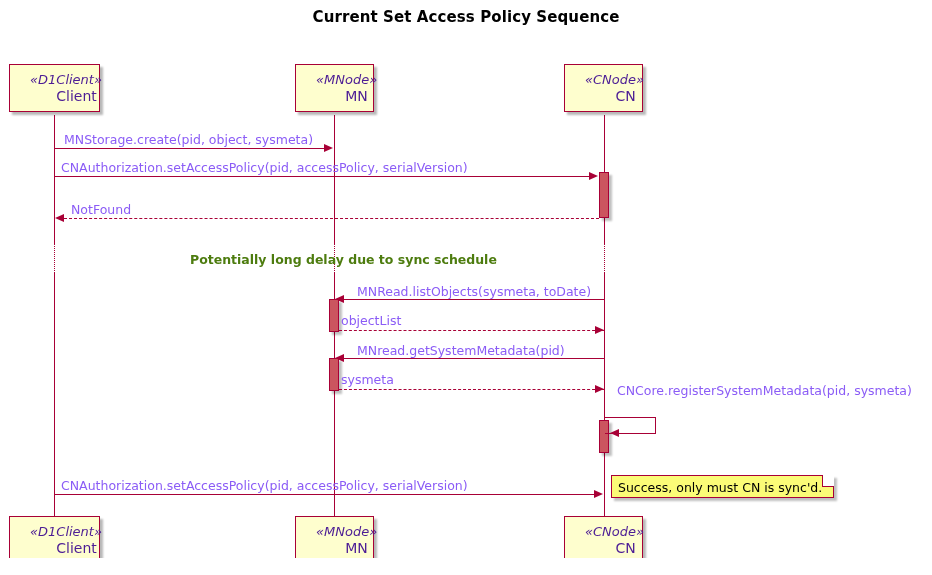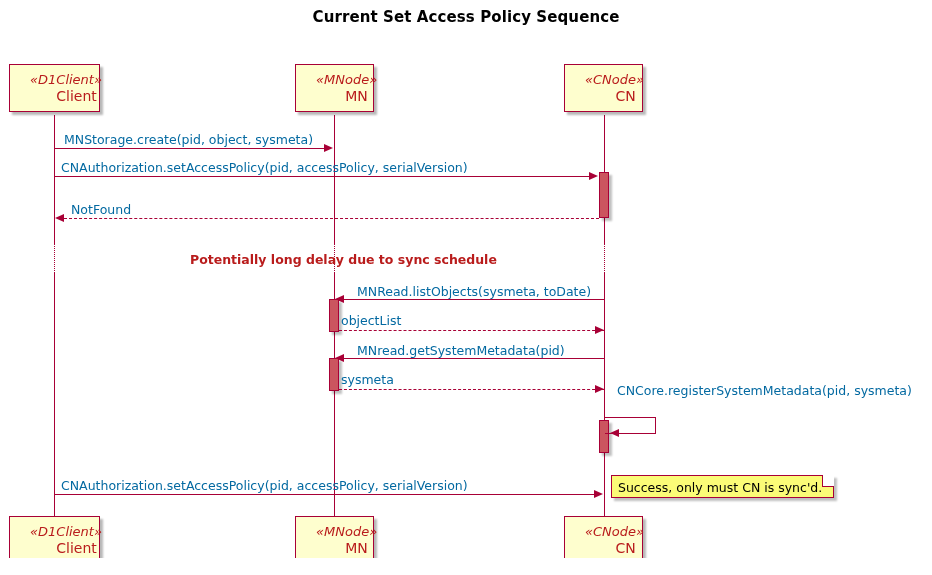--- a/index.html
+++ b/index.html
@@ -29,21 +29,21 @@
 
   
   .participant {
     position: absolute;
     box-sizing: border-box;
     background: #FEFECE;
     border: 1.5px solid #A80036;
     box-shadow: 3px 3px 2px rgba(0,0,0,0.28);
     text-align: center;
     padding-top: 7px;
-    color: #b91c1c;
+    color: #4c1d95;
     padding-left: 20px;
   }
   .participant .stereotype {
     display: block;
     font-style: italic;
     font-size: 13px;
     line-height: 16px;
     white-space: nowrap;
   }
   .participant .pname {
@@ -81,21 +81,21 @@
     position: absolute;
     height: 0;
     border-top: 1.5px solid #A80036;
   }
   .msg-line.dashed {
     border-top: 1.5px dashed #A80036;
   }
   .msg-label {
     position: absolute;
     font-size: 12.5px;
-    color: #0369a1;
+    color: #8b5cf6;
     white-space: nowrap;
     line-height: 14px;
   }
   .arrow-head {
     position: absolute;
     width: 0;
     height: 0;
   }
   .arrow-right {
     border-top: 4.5px solid transparent;
@@ -139,21 +139,21 @@
     border-left: 1px solid #A80036;
     border-bottom: 1px solid #A80036;
   }
   .note-text-line { display: block; white-space: nowrap; }
 
   
   .delay-label {
     position: absolute;
     font-size: 12.5px;
     font-weight: bold;
-    color: #b91c1c;
+    color: #4d7c0f;
     white-space: nowrap;
   }
 </style>
 </head>
 <body>
 
 <div id="diagram-root">
 
   <div id="diagram-title">Current Set Access Policy Sequence</div>
 

